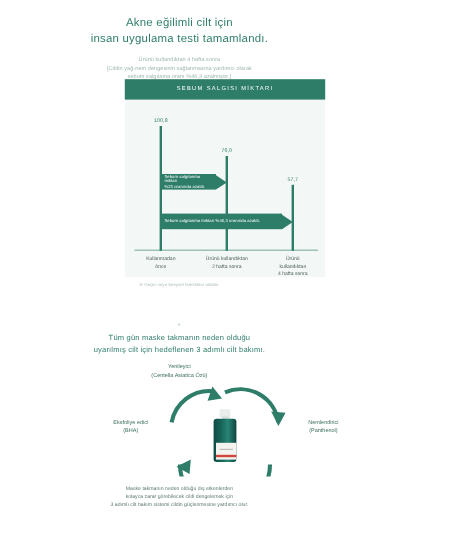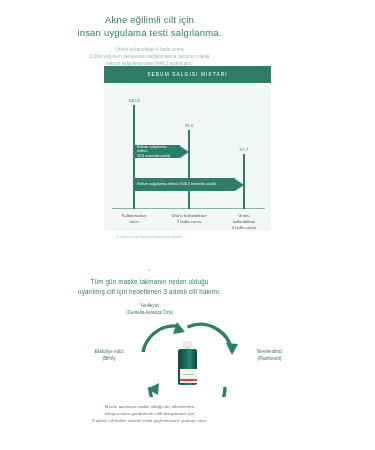--- a/index.html
+++ b/index.html
@@ -138,21 +138,21 @@
   .bottom-copy span{display:block;}
 </style>
 </head>
 <body>
 
 <div class="page">
 
   <div class="sec1">
     <div class="title">
       <span>Akne eğilimli cilt için</span>
-      <span>insan uygulama testi salgılanma.</span>
+      <span>insan uygulama testi tamamlandı.</span>
     </div>
     <div class="subtitle">
       <span>Ürünü kullandıktan 4 hafta sonra</span>
       <span>[Cildin yağ-nem dengesinin sağlanmasına yardımcı olarak</span>
       <span>sebum salgılama oranı %46,3 azalmıştır.]</span>
     </div>
   </div>
 
   <div class="chart-card">
     <div class="chart-head">SEBUM SALGISI MİKTARI</div>

